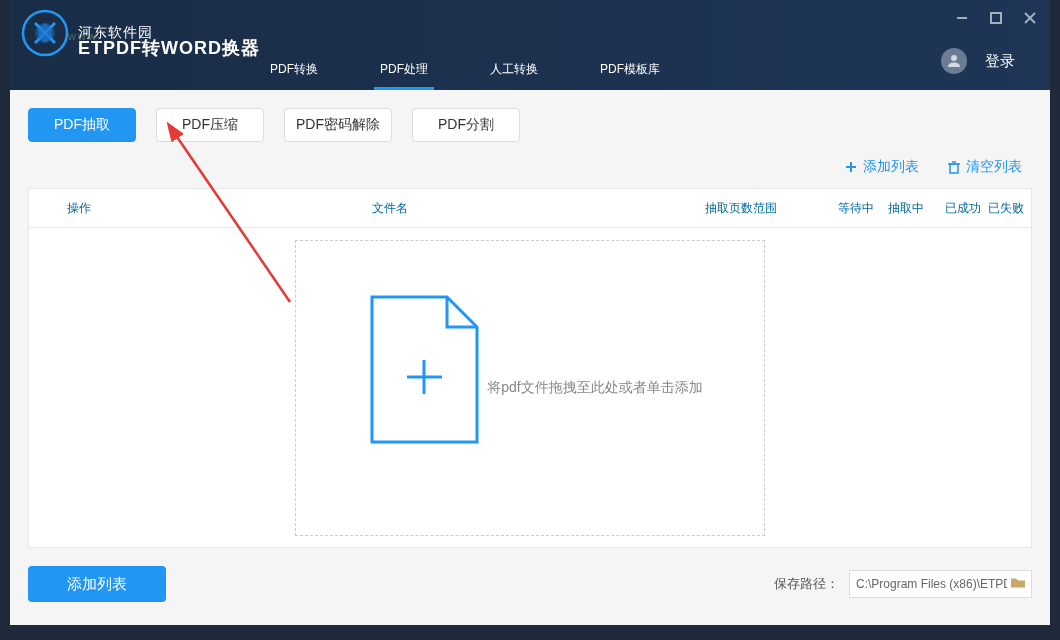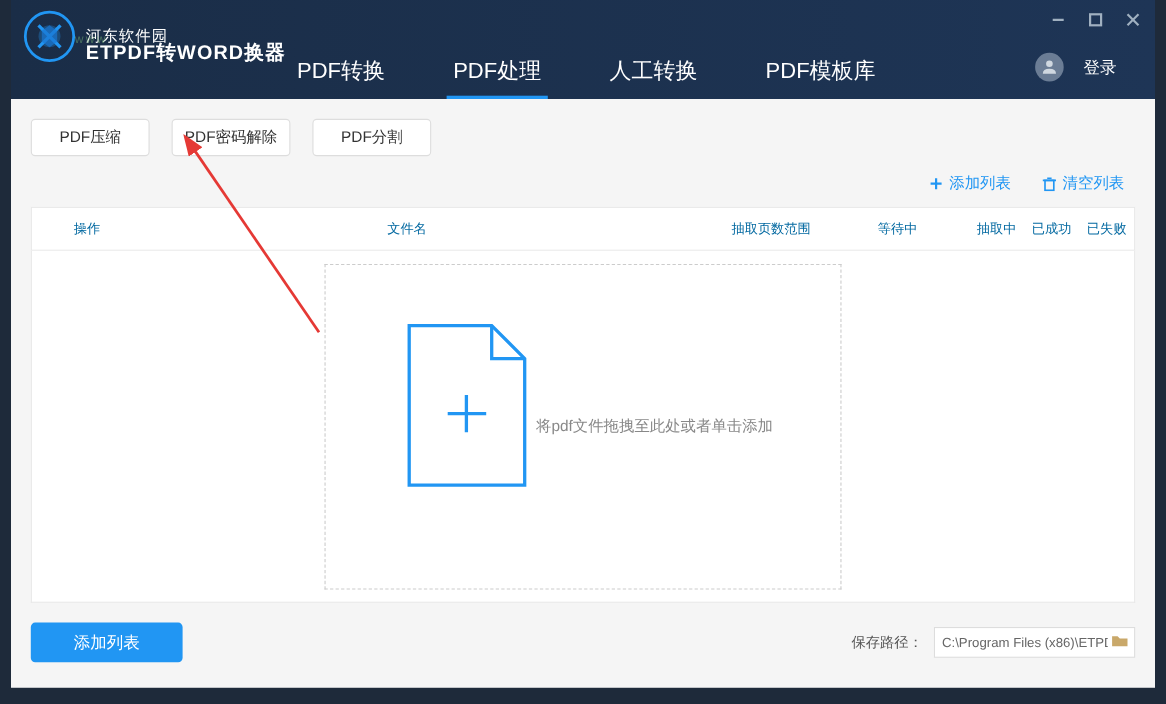--- a/index.html
+++ b/index.html
@@ -16,39 +16,39 @@
     .watermark { position: absolute; top: 30px; left: 58px; color: rgba(120,180,120,0.5); font-size: 11px; letter-spacing: 2px; }
     
     .window-controls { position: absolute; top: 10px; right: 12px; display: flex; gap: 18px; }
     .win-ctrl { width: 16px; height: 16px; cursor: pointer; color: #a0b0c0; display: flex; align-items: center; justify-content: center; }
     
     .login-area { position: absolute; top: 48px; right: 35px; display: flex; align-items: center; gap: 18px; cursor: pointer; }
     .avatar { width: 26px; height: 26px; border-radius: 50%; background: #6b7d95; display: flex; align-items: center; justify-content: center; }
     .login-text { color: #fff; font-size: 15px; }
     
     .main-tabs { position: absolute; bottom: 0; left: 260px; display: flex; gap: 62px; }
-    .main-tab { color: #fff; font-size: 20px; padding-bottom: 12px; cursor: pointer; position: relative; }
+    .main-tab { color: #fff; font-size: 12px; padding-bottom: 12px; cursor: pointer; position: relative; }
     .main-tab.active::after { content: ''; position: absolute; bottom: 0; left: -6px; right: -6px; height: 3px; background: #2196f3; }
     
     .content { background: #f5f5f5; height: 535px; padding: 18px 18px 12px 18px; position: relative; }
     
     .sub-tabs { display: flex; gap: 20px; margin-bottom: 16px; }
     .sub-tab { width: 108px; height: 34px; border-radius: 4px; border: 1px solid #ddd; background: #fff; color: #333; font-size: 14px; display: flex; align-items: center; justify-content: center; cursor: pointer; }
     .sub-tab.active { background: #2196f3; border-color: #2196f3; color: #fff; }
     
     .list-actions { display: flex; justify-content: flex-end; gap: 28px; padding-right: 10px; margin-bottom: 12px; }
     .list-action { display: flex; align-items: center; gap: 5px; color: #2196f3; font-size: 14px; cursor: pointer; }
     
     .table-header { background: #fff; border: 1px solid #e8e8e8; height: 40px; display: flex; align-items: center; font-size: 12px; color: #0369a1; }
     .th-op { width: 100px; text-align: center; }
     .th-name { flex: 1; text-align: center; }
     .th-range { width: 180px; text-align: center; }
     .th-wait { width: 50px; text-align: center; }
-    .th-extracting { width: 50px; text-align: center; margin-left: 40px; }
-    .th-success { width: 50px; text-align: center; }
+    .th-extracting { width: 50px; text-align: center; }
+    .th-success { width: 50px; text-align: right; }
     .th-fail { width: 50px; text-align: center; }
     
     .drop-zone-wrap { background: #fff; border: 1px solid #e8e8e8; border-top: none; height: 320px; display: flex; align-items: center; justify-content: center; }
     .drop-zone { width: 470px; height: 296px; border: 1px dashed #ccc; display: flex; flex-direction: row; align-items: center; justify-content: center; cursor: pointer; }
     .file-icon { margin-bottom: 28px; }
     .drop-text { color: #888; font-size: 14px; }
     
     .bottom-bar { display: flex; align-items: center; justify-content: space-between; margin-top: 18px; }
     .start-btn { width: 138px; height: 36px; background: #2196f3; color: #fff; border: none; border-radius: 4px; font-size: 15px; cursor: pointer; }
     .path-area { display: flex; align-items: center; gap: 10px; }
@@ -110,20 +110,21 @@
     <div class="main-tabs">
       <div class="main-tab">PDF转换</div>
       <div class="main-tab active">PDF处理</div>
       <div class="main-tab">人工转换</div>
       <div class="main-tab">PDF模板库</div>
     </div>
   </div>
 
   <div class="content">
     <div class="sub-tabs">
+      <div class="sub-tab active">PDF抽取</div>
       <div class="sub-tab">PDF压缩</div>
       <div class="sub-tab">PDF密码解除</div>
       <div class="sub-tab">PDF分割</div>
     </div>
 
     <div class="list-actions">
       <div class="list-action">
         <svg width="14" height="14" viewBox="0 0 14 14">
             <line x1="7" y1="2" x2="7" y2="12" stroke="currentColor" stroke-width="2"></line>
             <line x1="2" y1="7" x2="12" y2="7" stroke="currentColor" stroke-width="2"></line>

